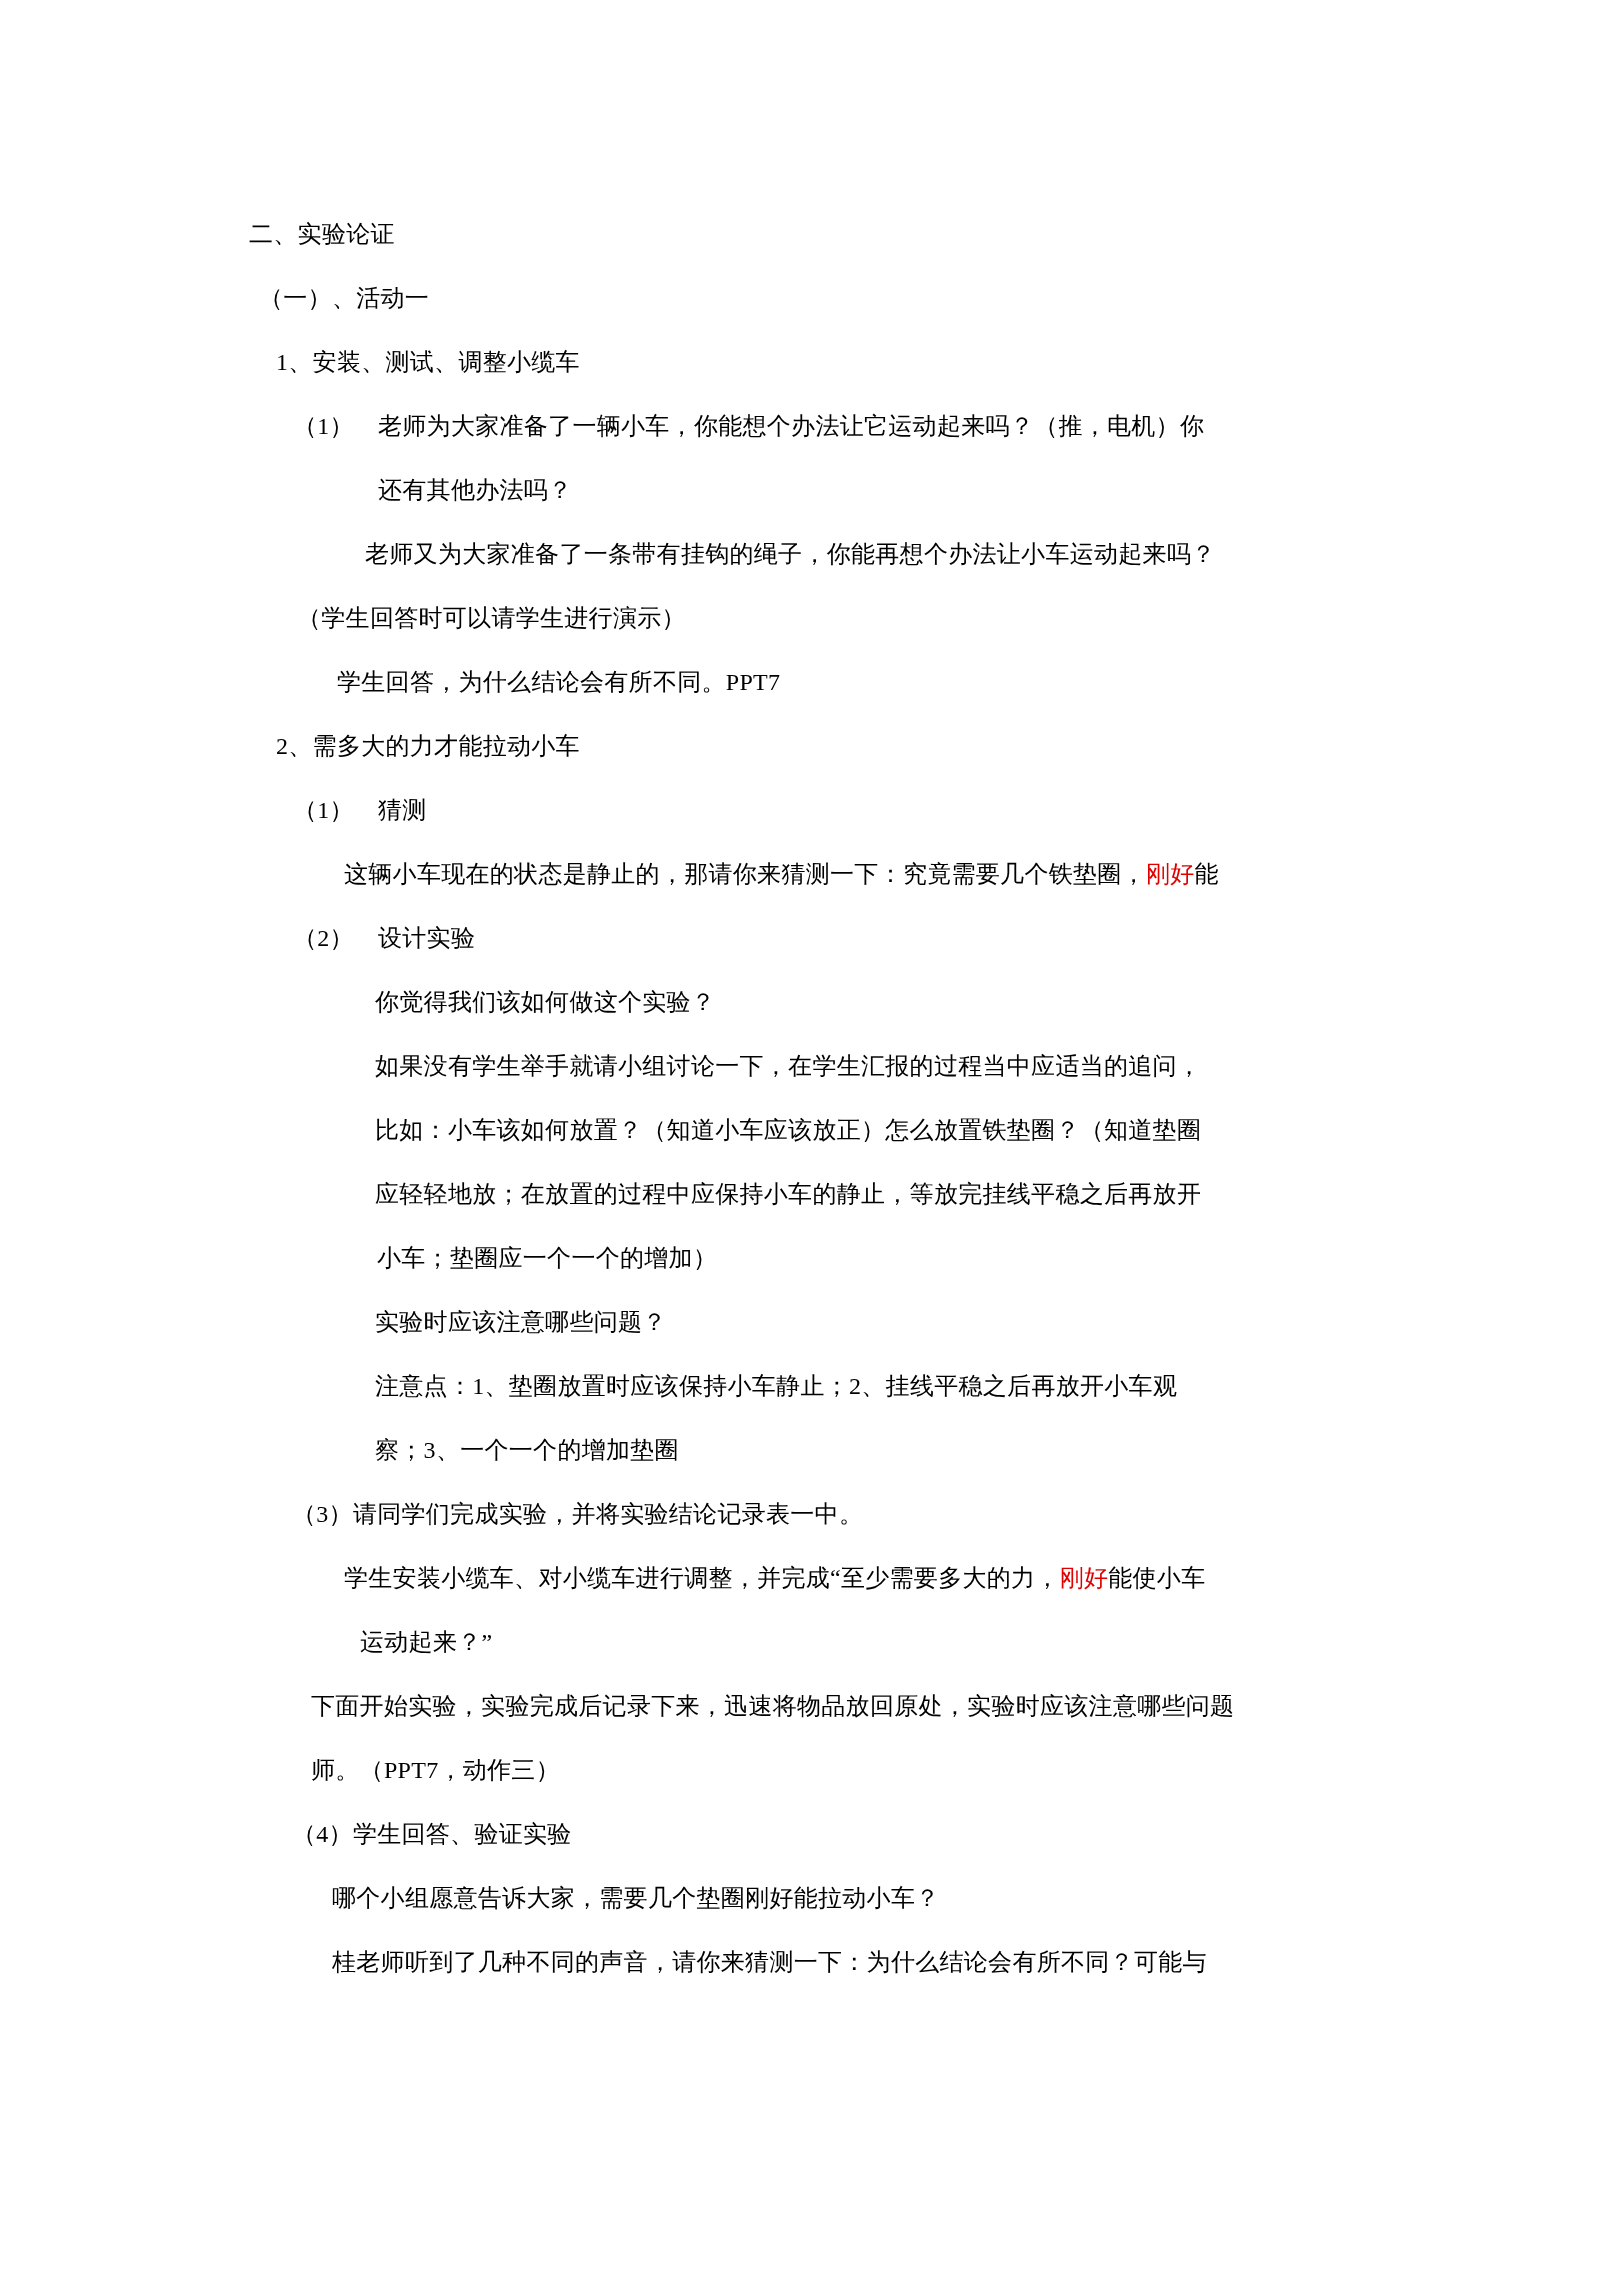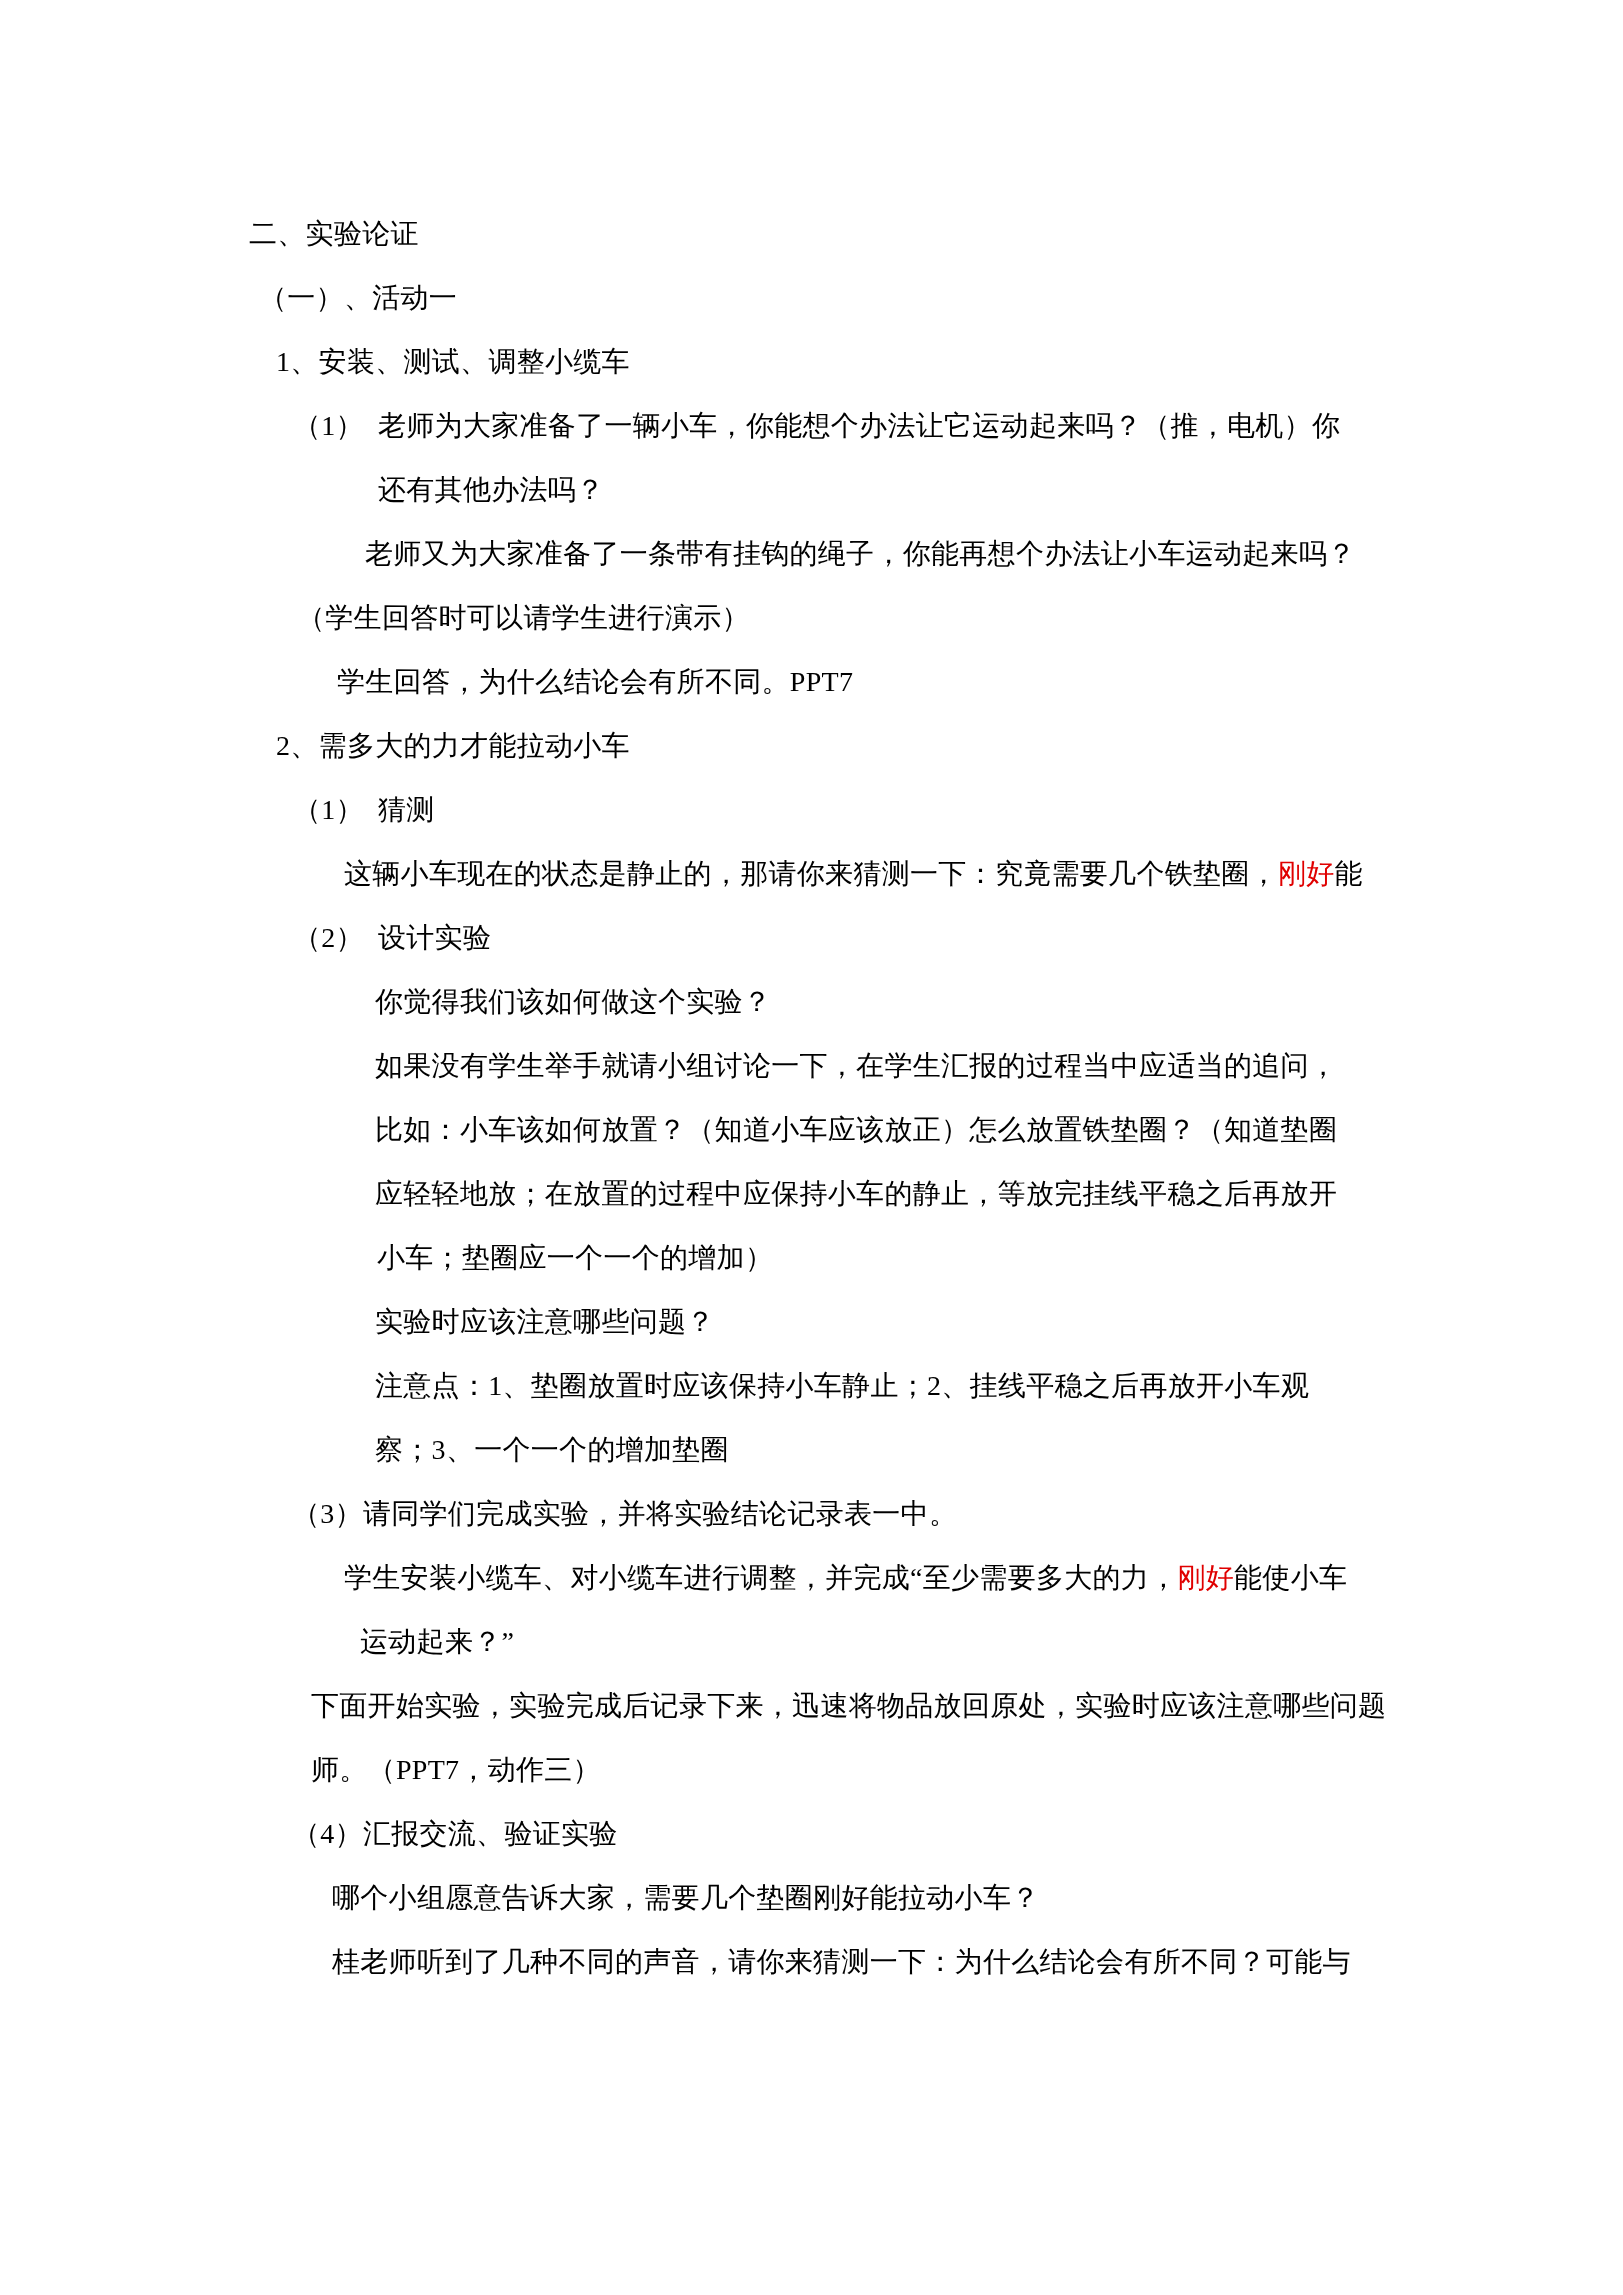--- a/index.html
+++ b/index.html
@@ -14,21 +14,21 @@
     background: #ffffff;
     box-sizing: border-box;
     padding-top: 202px;
     overflow: hidden;
     font-family: "Liberation Serif", "DejaVu Serif", serif;
     color: #000000;
   }
   .line {
     height: 64px;
     line-height: 64px;
-    font-size: 28px;
+    font-size: 24px;
     white-space: pre;
     letter-spacing: 0.3px;
   }
   .run { display: inline; }
   .run.fixed {
     display: inline-block;
     vertical-align: top;
   }
   .run.red { color: #e00000; }
 </style>
@@ -54,17 +54,17 @@
     <div class="line" style="padding-left: 375px;"><span class="run">应轻轻地放；在放置的过程中应保持小车的静止，等放完挂线平稳之后再放开</span></div>
     <div class="line" style="padding-left: 377px;"><span class="run">小车；垫圈应一个一个的增加）</span></div>
     <div class="line" style="padding-left: 375px;"><span class="run">实验时应该注意哪些问题？</span></div>
     <div class="line" style="padding-left: 375px;"><span class="run">注意点：1、垫圈放置时应该保持小车静止；2、挂线平稳之后再放开小车观</span></div>
     <div class="line" style="padding-left: 375px;"><span class="run">察；3、一个一个的增加垫圈</span></div>
     <div class="line" style="padding-left: 292px;"><span class="run">（3）</span><span class="run">请同学们完成实验，并将实验结论记录表一中。</span></div>
     <div class="line" style="padding-left: 344px;"><span class="run">学生安装小缆车、对小缆车进行调整，并完成“至少需要多大的力，</span><span class="run red" style="color: rgb(224, 0, 0);">刚好</span><span class="run">能使小车</span></div>
     <div class="line" style="padding-left: 360px;"><span class="run">运动起来？”</span></div>
     <div class="line" style="padding-left: 311px;"><span class="run">下面开始实验，实验完成后记录下来，迅速将物品放回原处，实验时应该注意哪些问题</span></div>
     <div class="line" style="padding-left: 311px;"><span class="run">师。（PPT7，动作三）</span></div>
-    <div class="line" style="padding-left: 292px;"><span class="run">（4）</span><span class="run">汇报交流、验证实验</span></div>
+    <div class="line" style="padding-left: 292px;"><span class="run">（4）</span><span class="run">学生回答、验证实验</span></div>
     <div class="line" style="padding-left: 332px;"><span class="run">哪个小组愿意告诉大家，需要几个垫圈刚好能拉动小车？</span></div>
     <div class="line" style="padding-left: 332px;"><span class="run">桂老师听到了几种不同的声音，请你来猜测一下：为什么结论会有所不同？可能与</span></div>
   </div>
 
 
 </body></html>

